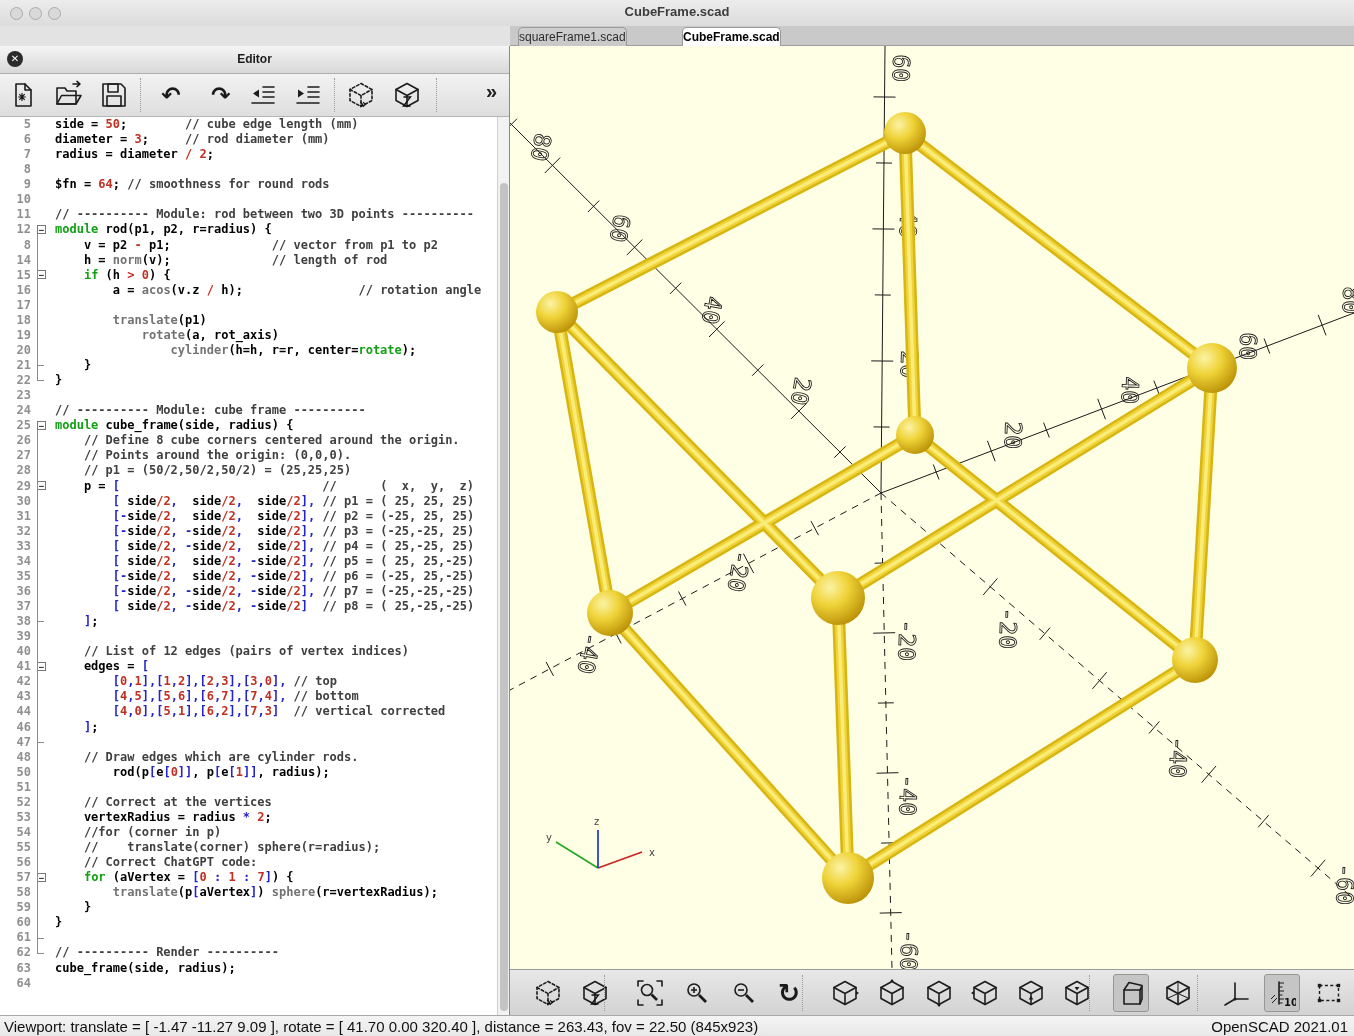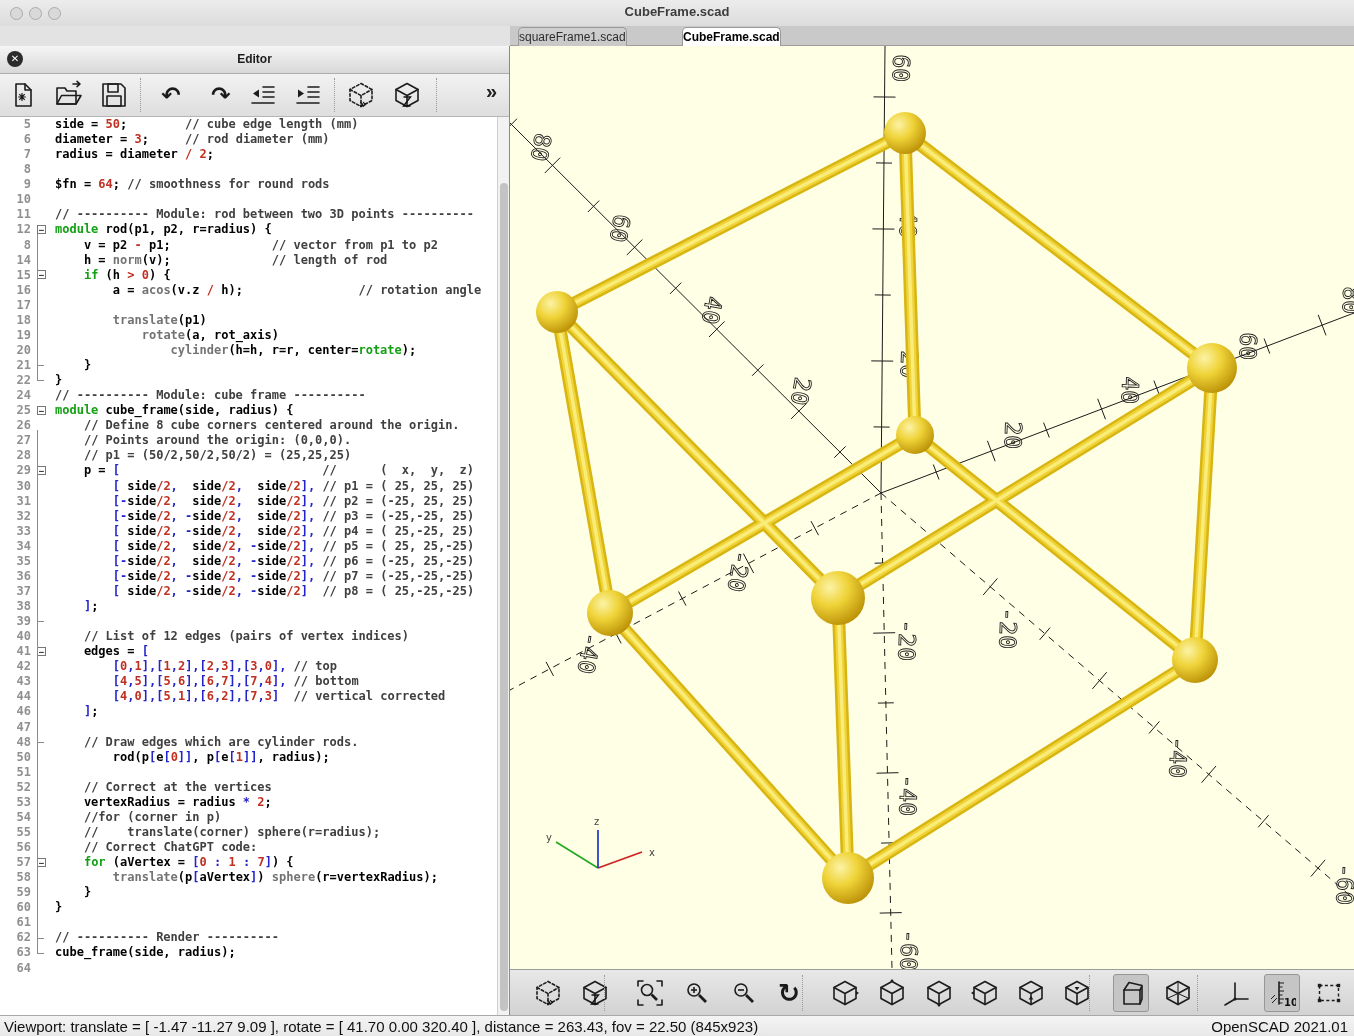--- a/index.html
+++ b/index.html
@@ -158,20 +158,21 @@
         <div class="crow"><span class="gnum">8</span><span class="gfold"></span><span class="ccode"><span class="pl">    v = p2 </span><span class="num">-</span><span class="pl"> p1;              </span><span class="cm">// vector from p1 to p2</span></span></div>
         <div class="crow"><span class="gnum">14</span><span class="gfold"></span><span class="ccode"><span class="pl">    h = </span><span class="fn">norm</span><span class="pl">(v);              </span><span class="cm">// length of rod</span></span></div>
         <div class="crow"><span class="gnum">15</span><span class="gfold"><span class="foldbox">−</span></span><span class="ccode"><span class="pl">    </span><span class="kw">if</span><span class="pl"> (h </span><span class="num">&gt;</span><span class="pl"> </span><span class="num">0</span><span class="pl">) {</span></span></div>
         <div class="crow"><span class="gnum">16</span><span class="gfold"></span><span class="ccode"><span class="pl">        a = </span><span class="fn">acos</span><span class="pl">(v.z </span><span class="num">/</span><span class="pl"> h);                </span><span class="cm">// rotation angle</span></span></div>
         <div class="crow"><span class="gnum">17</span><span class="gfold"></span></div>
         <div class="crow"><span class="gnum">18</span><span class="gfold"></span><span class="ccode"><span class="pl">        </span><span class="fn">translate</span><span class="pl">(p1)</span></span></div>
         <div class="crow"><span class="gnum">19</span><span class="gfold"></span><span class="ccode"><span class="pl">            </span><span class="fn">rotate</span><span class="pl">(a, rot_axis)</span></span></div>
         <div class="crow"><span class="gnum">20</span><span class="gfold"></span><span class="ccode"><span class="pl">                </span><span class="fn">cylinder</span><span class="pl">(h=h, r=r, center=</span><span class="kw">rotate</span><span class="pl">);</span></span></div>
         <div class="crow"><span class="gnum">21</span><span class="gfold"></span><span class="ccode"><span class="pl">    }</span></span></div>
         <div class="crow"><span class="gnum">22</span><span class="gfold"></span><span class="ccode"><span class="pl">}</span></span></div>
+        <div class="crow"><span class="gnum">23</span><span class="gfold"></span><span class="ccode"></span></div>
         <div class="crow"><span class="gnum">24</span><span class="gfold"></span><span class="ccode"><span class="cm">// ---------- Module: cube frame ----------</span></span></div>
         <div class="crow"><span class="gnum">25</span><span class="gfold"><span class="foldbox">−</span></span><span class="ccode"><span class="kw">module</span><span class="pl"> cube_frame(side, radius) {</span></span></div>
         <div class="crow"><span class="gnum">26</span><span class="gfold"></span><span class="ccode"><span class="pl">    </span><span class="cm">// Define 8 cube corners centered around the origin.</span></span></div>
         <div class="crow"><span class="gnum">27</span><span class="gfold"></span><span class="ccode"><span class="pl">    </span><span class="cm">// Points around the origin: (0,0,0).</span></span></div>
         <div class="crow"><span class="gnum">28</span><span class="gfold"></span><span class="ccode"><span class="pl">    </span><span class="cm">// p1 = (50/2,50/2,50/2) = (25,25,25)</span></span></div>
         <div class="crow"><span class="gnum">29</span><span class="gfold"><span class="foldbox">−</span></span><span class="ccode"><span class="pl">    p = </span><span class="op">[</span><span class="pl">                            </span><span class="cm">//      (  x,  y,  z)</span></span></div>
         <div class="crow"><span class="gnum">30</span><span class="gfold"></span><span class="ccode"><span class="pl">        </span><span class="op">[</span><span class="pl"> side</span><span class="num">/2</span><span class="op">,</span><span class="pl">  side</span><span class="num">/2</span><span class="op">,</span><span class="pl">  side</span><span class="num">/2</span><span class="op">],</span><span class="pl"> </span><span class="cm">// p1 = ( 25, 25, 25)</span></span></div>
         <div class="crow"><span class="gnum">31</span><span class="gfold"></span><span class="ccode"><span class="pl">        </span><span class="op">[-</span><span class="pl">side</span><span class="num">/2</span><span class="op">,</span><span class="pl">  side</span><span class="num">/2</span><span class="op">,</span><span class="pl">  side</span><span class="num">/2</span><span class="op">],</span><span class="pl"> </span><span class="cm">// p2 = (-25, 25, 25)</span></span></div>
         <div class="crow"><span class="gnum">32</span><span class="gfold"></span><span class="ccode"><span class="pl">        </span><span class="op">[-</span><span class="pl">side</span><span class="num">/2</span><span class="op">, -</span><span class="pl">side</span><span class="num">/2</span><span class="op">,</span><span class="pl">  side</span><span class="num">/2</span><span class="op">],</span><span class="pl"> </span><span class="cm">// p3 = (-25,-25, 25)</span></span></div>
         <div class="crow"><span class="gnum">33</span><span class="gfold"></span><span class="ccode"><span class="pl">        </span><span class="op">[</span><span class="pl"> side</span><span class="num">/2</span><span class="op">, -</span><span class="pl">side</span><span class="num">/2</span><span class="op">,</span><span class="pl">  side</span><span class="num">/2</span><span class="op">],</span><span class="pl"> </span><span class="cm">// p4 = ( 25,-25, 25)</span></span></div>

